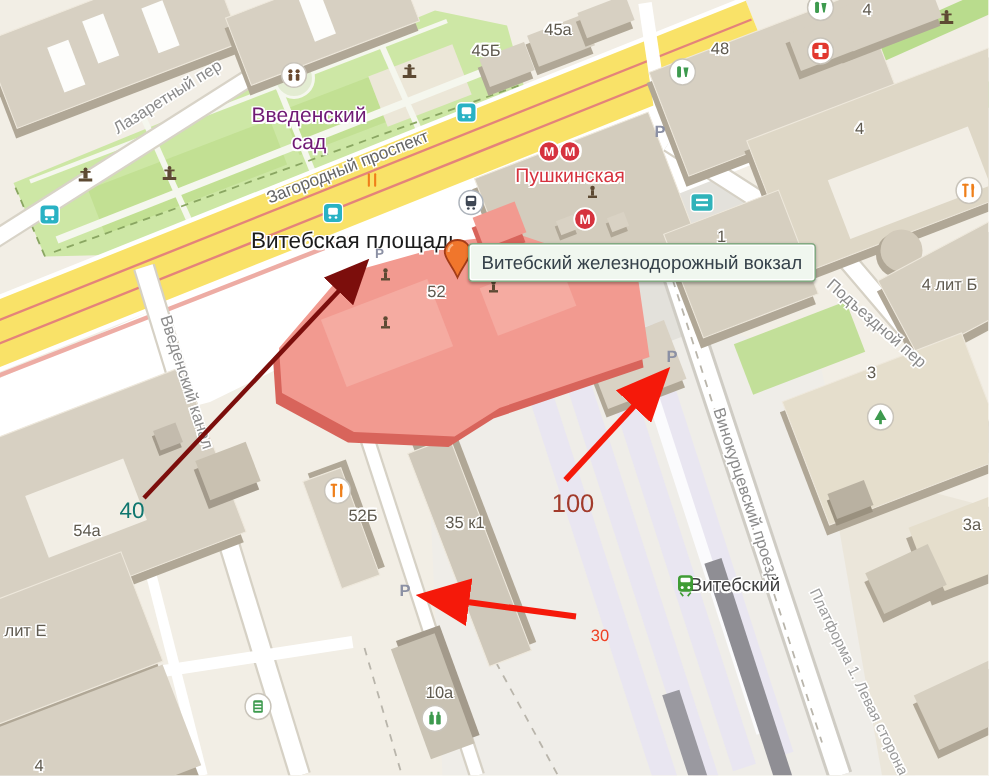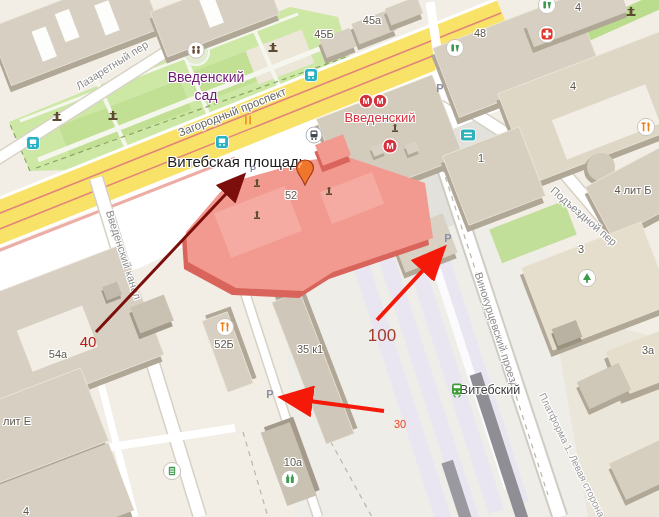--- a/index.html
+++ b/index.html
@@ -11,21 +11,21 @@
   .rot{transform:translate(-50%,-50%) rotate(var(--r));}
   .street{font-size:11px;color:#8b8b8b;}
   .street-dark{font-size:11.5px;color:#666;}
   .bld{font-size:11px;color:#5f5a4f;}
   .area{font-size:15px;color:#1c1c1c;}
   .garden{font-size:14px;color:#701a75;text-align:center;width:88px;white-space:normal;line-height:1.25;}
   .metro-name{font-size:13px;color:#d6323e;}
   .stop-name{font-size:12.5px;color:#404040;}
   .pklbl{font-size:11px;color:#8b90a4;font-weight:bold;text-shadow:none;}
   .ann{position:absolute;transform:translate(-50%,-50%);font-weight:400;text-shadow:none;}
-  .a40{font-size:15px;color:#b91c1c;text-align:center;}
+  .a40{font-size:15px;color:#0f766e;text-align:center;}
   .a100{font-size:17px;color:#a23b2b;}
   .a30{font-size:11px;color:#ef4023;}
   .ic{position:absolute;transform:translate(-50%,-50%);line-height:0;}
   #tooltip{position:absolute;left:312px;top:162px;height:18px;padding:3px 8px;
     background:#f0f7ef;border:1px solid #82a982;border-radius:3px;
     box-shadow:0 1px 2px rgba(0,0,0,.3), inset 0 0 0 1px #fff;
     font-size:12.5px;color:#35414a;white-space:nowrap;line-height:18px;}
 </style>
 </head>
 <body>
@@ -260,29 +260,29 @@
   <div class="lbl bld" style="left:372px;top:20px">45а</div>
   <div class="lbl bld" style="left:324px;top:34px">45Б</div>
   <div class="lbl bld" style="left:480px;top:33px">48</div>
   <div class="lbl bld" style="left:578px;top:7px">4</div>
   <div class="lbl bld" style="left:573px;top:86px">4</div>
   <div class="lbl bld" style="left:481px;top:158px">1</div>
   <div class="lbl bld" style="left:633px;top:190px">4 лит Б</div>
   <div class="lbl bld" style="left:581px;top:249px">3</div>
   <div class="lbl bld" style="left:648px;top:350px">3а</div>
   <div class="lbl bld" style="left:291px;top:195px">52</div>
-  <div class="lbl bld" style="left:224px;top:344px">52Б</div>
+  <div class="lbl bld" style="left:242px;top:344px">52Б</div>
   <div class="lbl bld" style="left:310px;top:349px">35 к1</div>
   <div class="lbl bld" style="left:58px;top:354px">54а</div>
   <div class="lbl bld" style="left:17px;top:421px">лит Е</div>
   <div class="lbl bld" style="left:293px;top:462px">10а</div>
   <div class="lbl bld" style="left:26px;top:511px">4</div>
   <div class="lbl bld" style="left:381px;top:101px">50</div>
 
-  <div class="lbl metro-name" style="left:380px;top:117px">Введенский</div>
+  <div class="lbl metro-name" style="left:380px;top:117px">Пушкинская</div>
   <div class="lbl stop-name" style="left:490px;top:390px">Витебский</div>
 
   <div class="lbl pklbl" style="left:440px;top:88px">Р</div>
   <div class="lbl pklbl" style="left:448px;top:238px">Р</div>
   <div class="lbl pklbl" style="left:270px;top:394px">Р</div>
   <div class="lbl pklbl" style="left:253px;top:169px;font-size:9px">Р</div>
 
   <div class="ic" style="left:366px;top:101px"><svg width="15" height="15" viewBox="-7.5 -7.5 15 15">
         <circle r="6.8" fill="#d6323e" stroke="#fff" stroke-width="1.2"></circle>
         <text y="3.2" text-anchor="middle" font-size="8.5" font-weight="bold" fill="#fff" font-family="Liberation Sans,sans-serif">М</text>
@@ -446,20 +446,21 @@
         <circle cx="-2.2" cy="1.6" r="1" fill="#fff"></circle>
         <circle cx="2.2" cy="1.6" r="1" fill="#fff"></circle>
         <path d="M-3.5,5 L-1.5,7.4 M3.5,5 L1.5,7.4" stroke="#3f9c35" stroke-width="1.1"></path>
       </svg></div>
 
   <div class="ic" style="left:305px;top:174px"><svg width="20" height="30" viewBox="-10 -13 20 30">
         <path d="M0,-12 C5.5,-12 8.5,-8 8.5,-4 C8.5,0.5 4,4 0,13 C-4,4 -8.5,0.5 -8.5,-4 C-8.5,-8 -5.5,-12 0,-12 Z" fill="#f0762c" stroke="#a33c17" stroke-width="1.2"></path>
         <path d="M-3,-9 C-5,-8 -6,-6 -6,-4" stroke="#f8b183" stroke-width="1.6" fill="none"></path>
       </svg></div>
 
+  <div id="tooltip"><span>Витебский железнодорожный вокзал</span></div>
 
   <svg class="layer" width="659" height="517" style="pointer-events:none">
     <defs>
       <marker id="mDark" markerWidth="10" markerHeight="9" refX="7" refY="4.5" orient="auto">
           <path d="M0,0 L10,4.5 L0,9 Z" fill="#7c0e0c"></path>
         </marker>
       <marker id="mRed" markerWidth="9" markerHeight="8" refX="6.5" refY="4" orient="auto">
           <path d="M0,0 L9,4 L0,8 Z" fill="#f5190a"></path>
         </marker>
     </defs>

